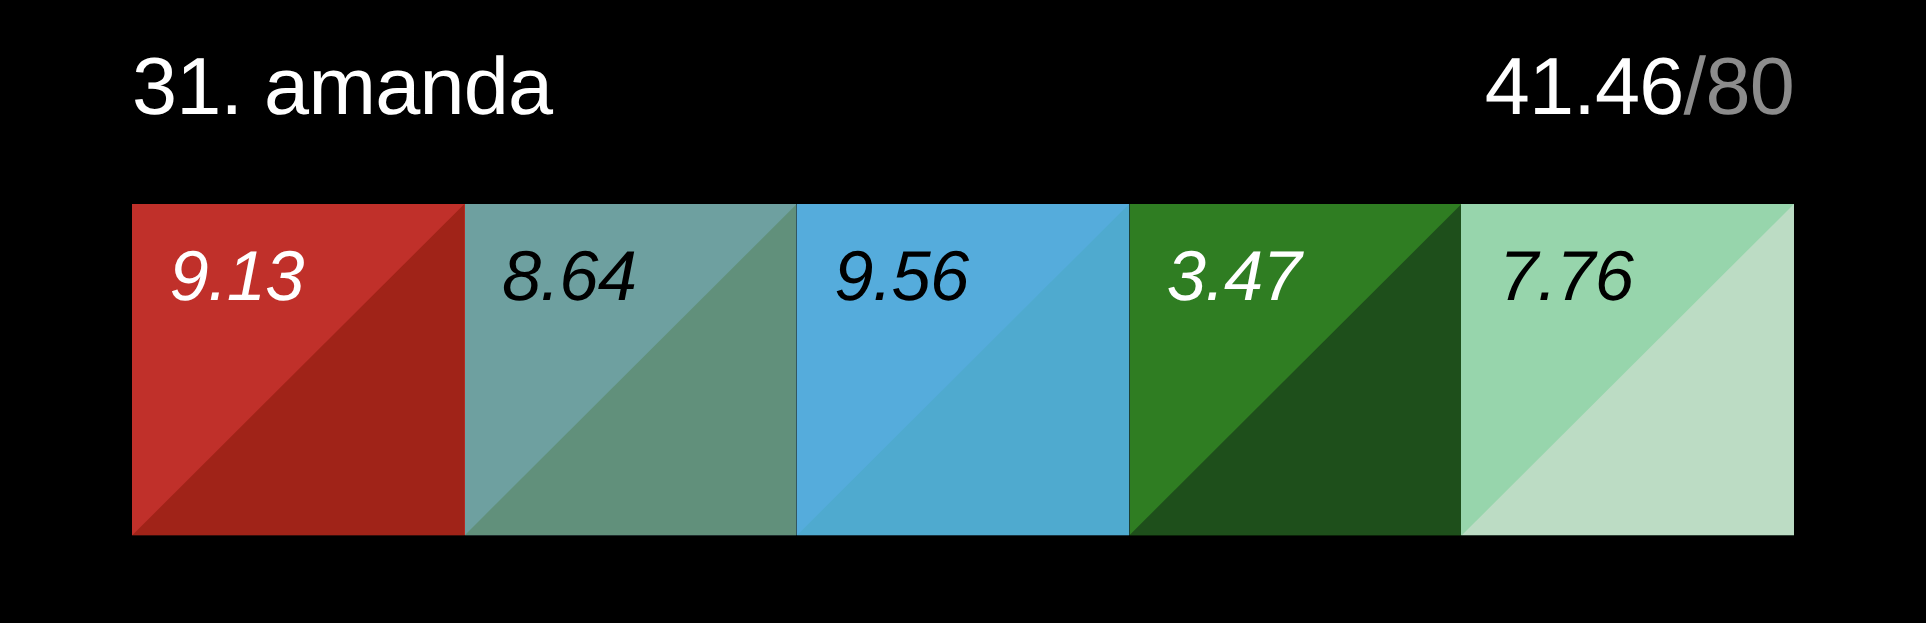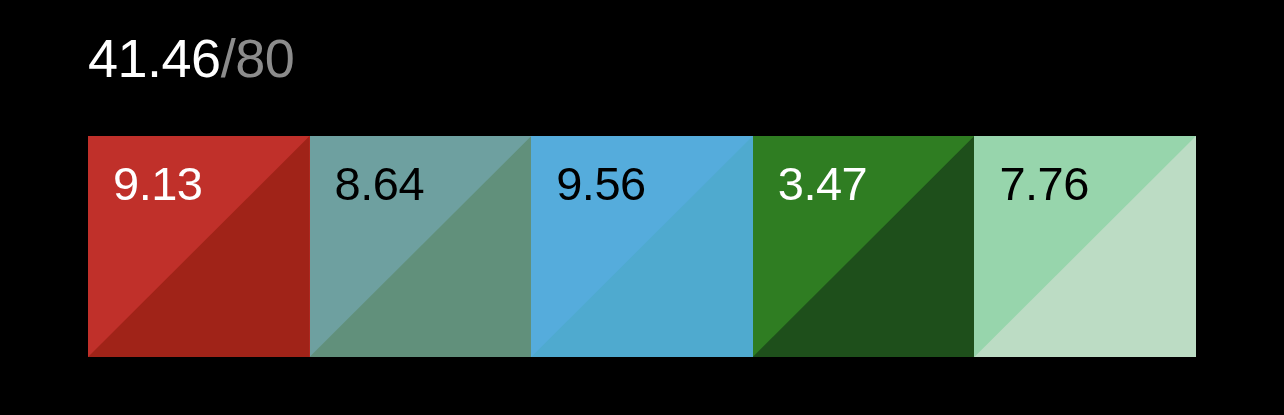--- a/index.html
+++ b/index.html
@@ -58,20 +58,21 @@
 
   
   #tiles {
     position: absolute;
     left: 88px;
     top: 136px;
     width: 1108px;
     height: 198px;
     display: flex;
     flex-direction: row;
+    font-style: italic;
   }
 
   .tile {
     position: relative;
     flex: 1 1 0;
     height: 221px;
     overflow: hidden;
   }
 
   .tile .tri-base {
@@ -95,20 +96,21 @@
     white-space: nowrap;
     z-index: 2;
   }
 </style>
 </head>
 <body style="background: rgb(0, 0, 0);">
 
 <div id="card" style="background: rgb(0, 0, 0);">
 
   <div id="header">
+    <div id="player-title">31. amanda</div>
 
     <div id="score">
       <span class="earned" style="color: rgb(255, 255, 255);">41.46</span>
       <span class="sep" style="color: rgb(140, 140, 140);">/</span>
       <span class="total" style="color: rgb(140, 140, 140);">80</span>
     </div>
   </div>
 
   <div id="tiles">
 

